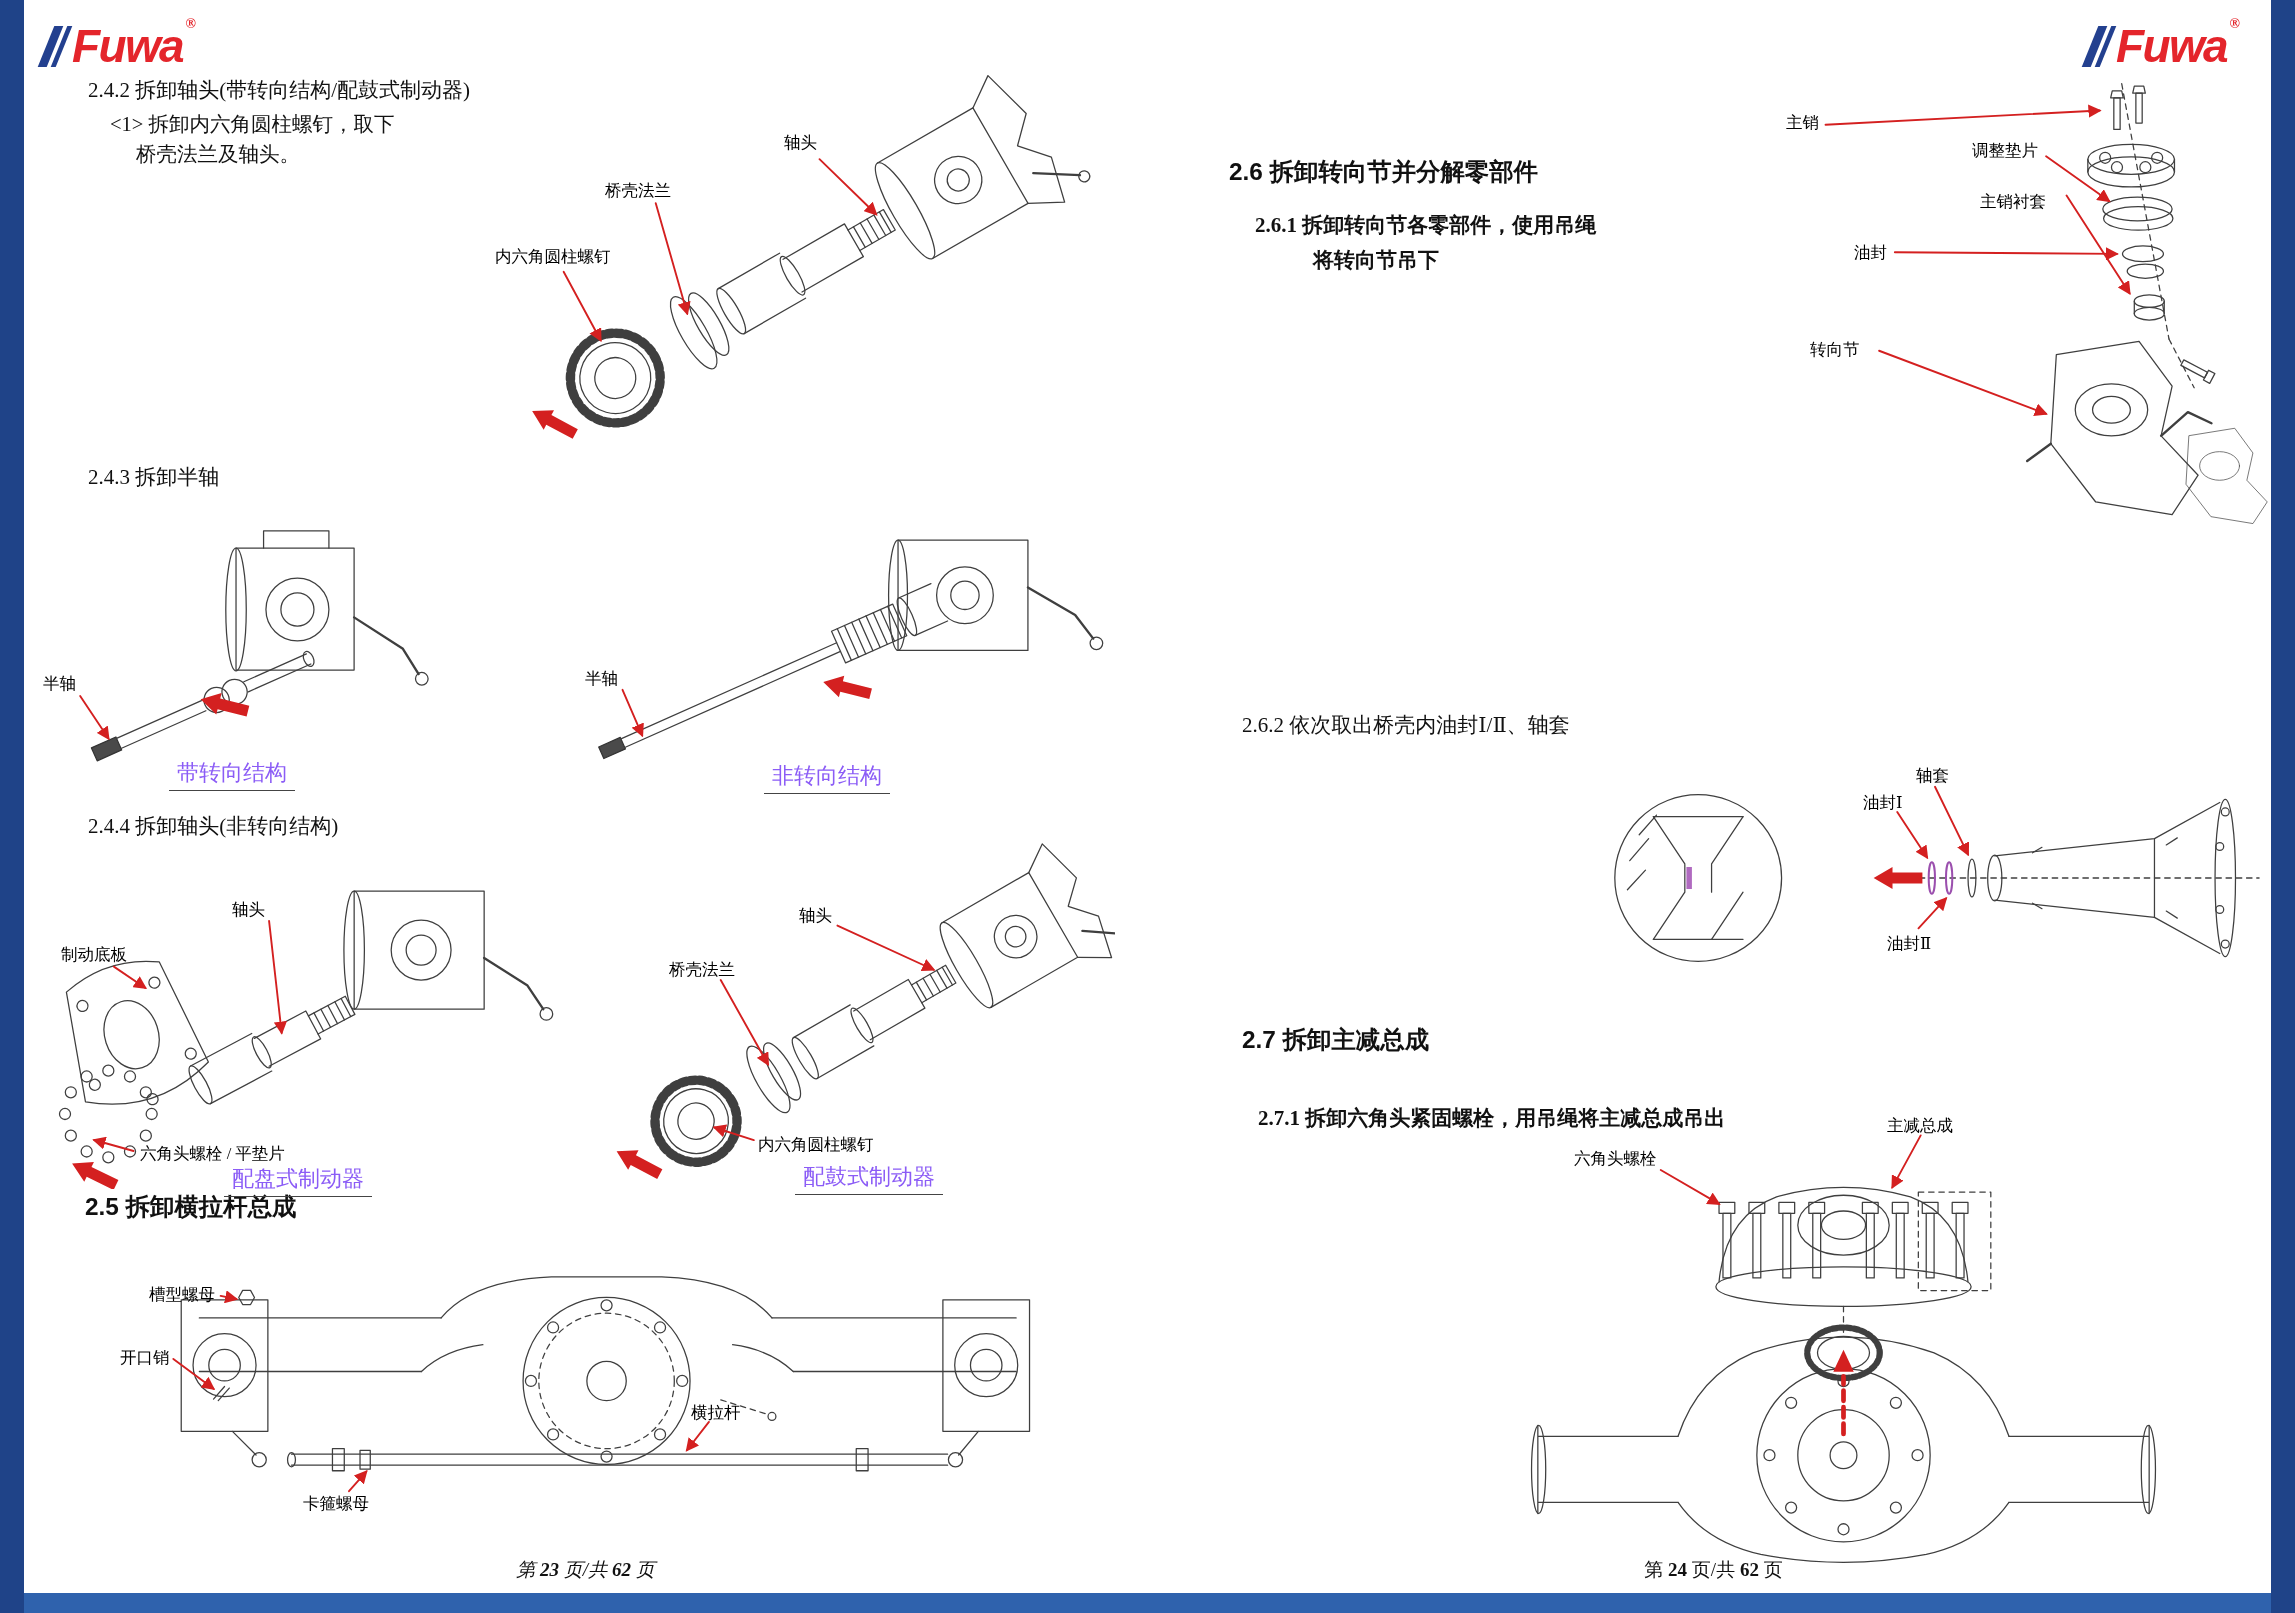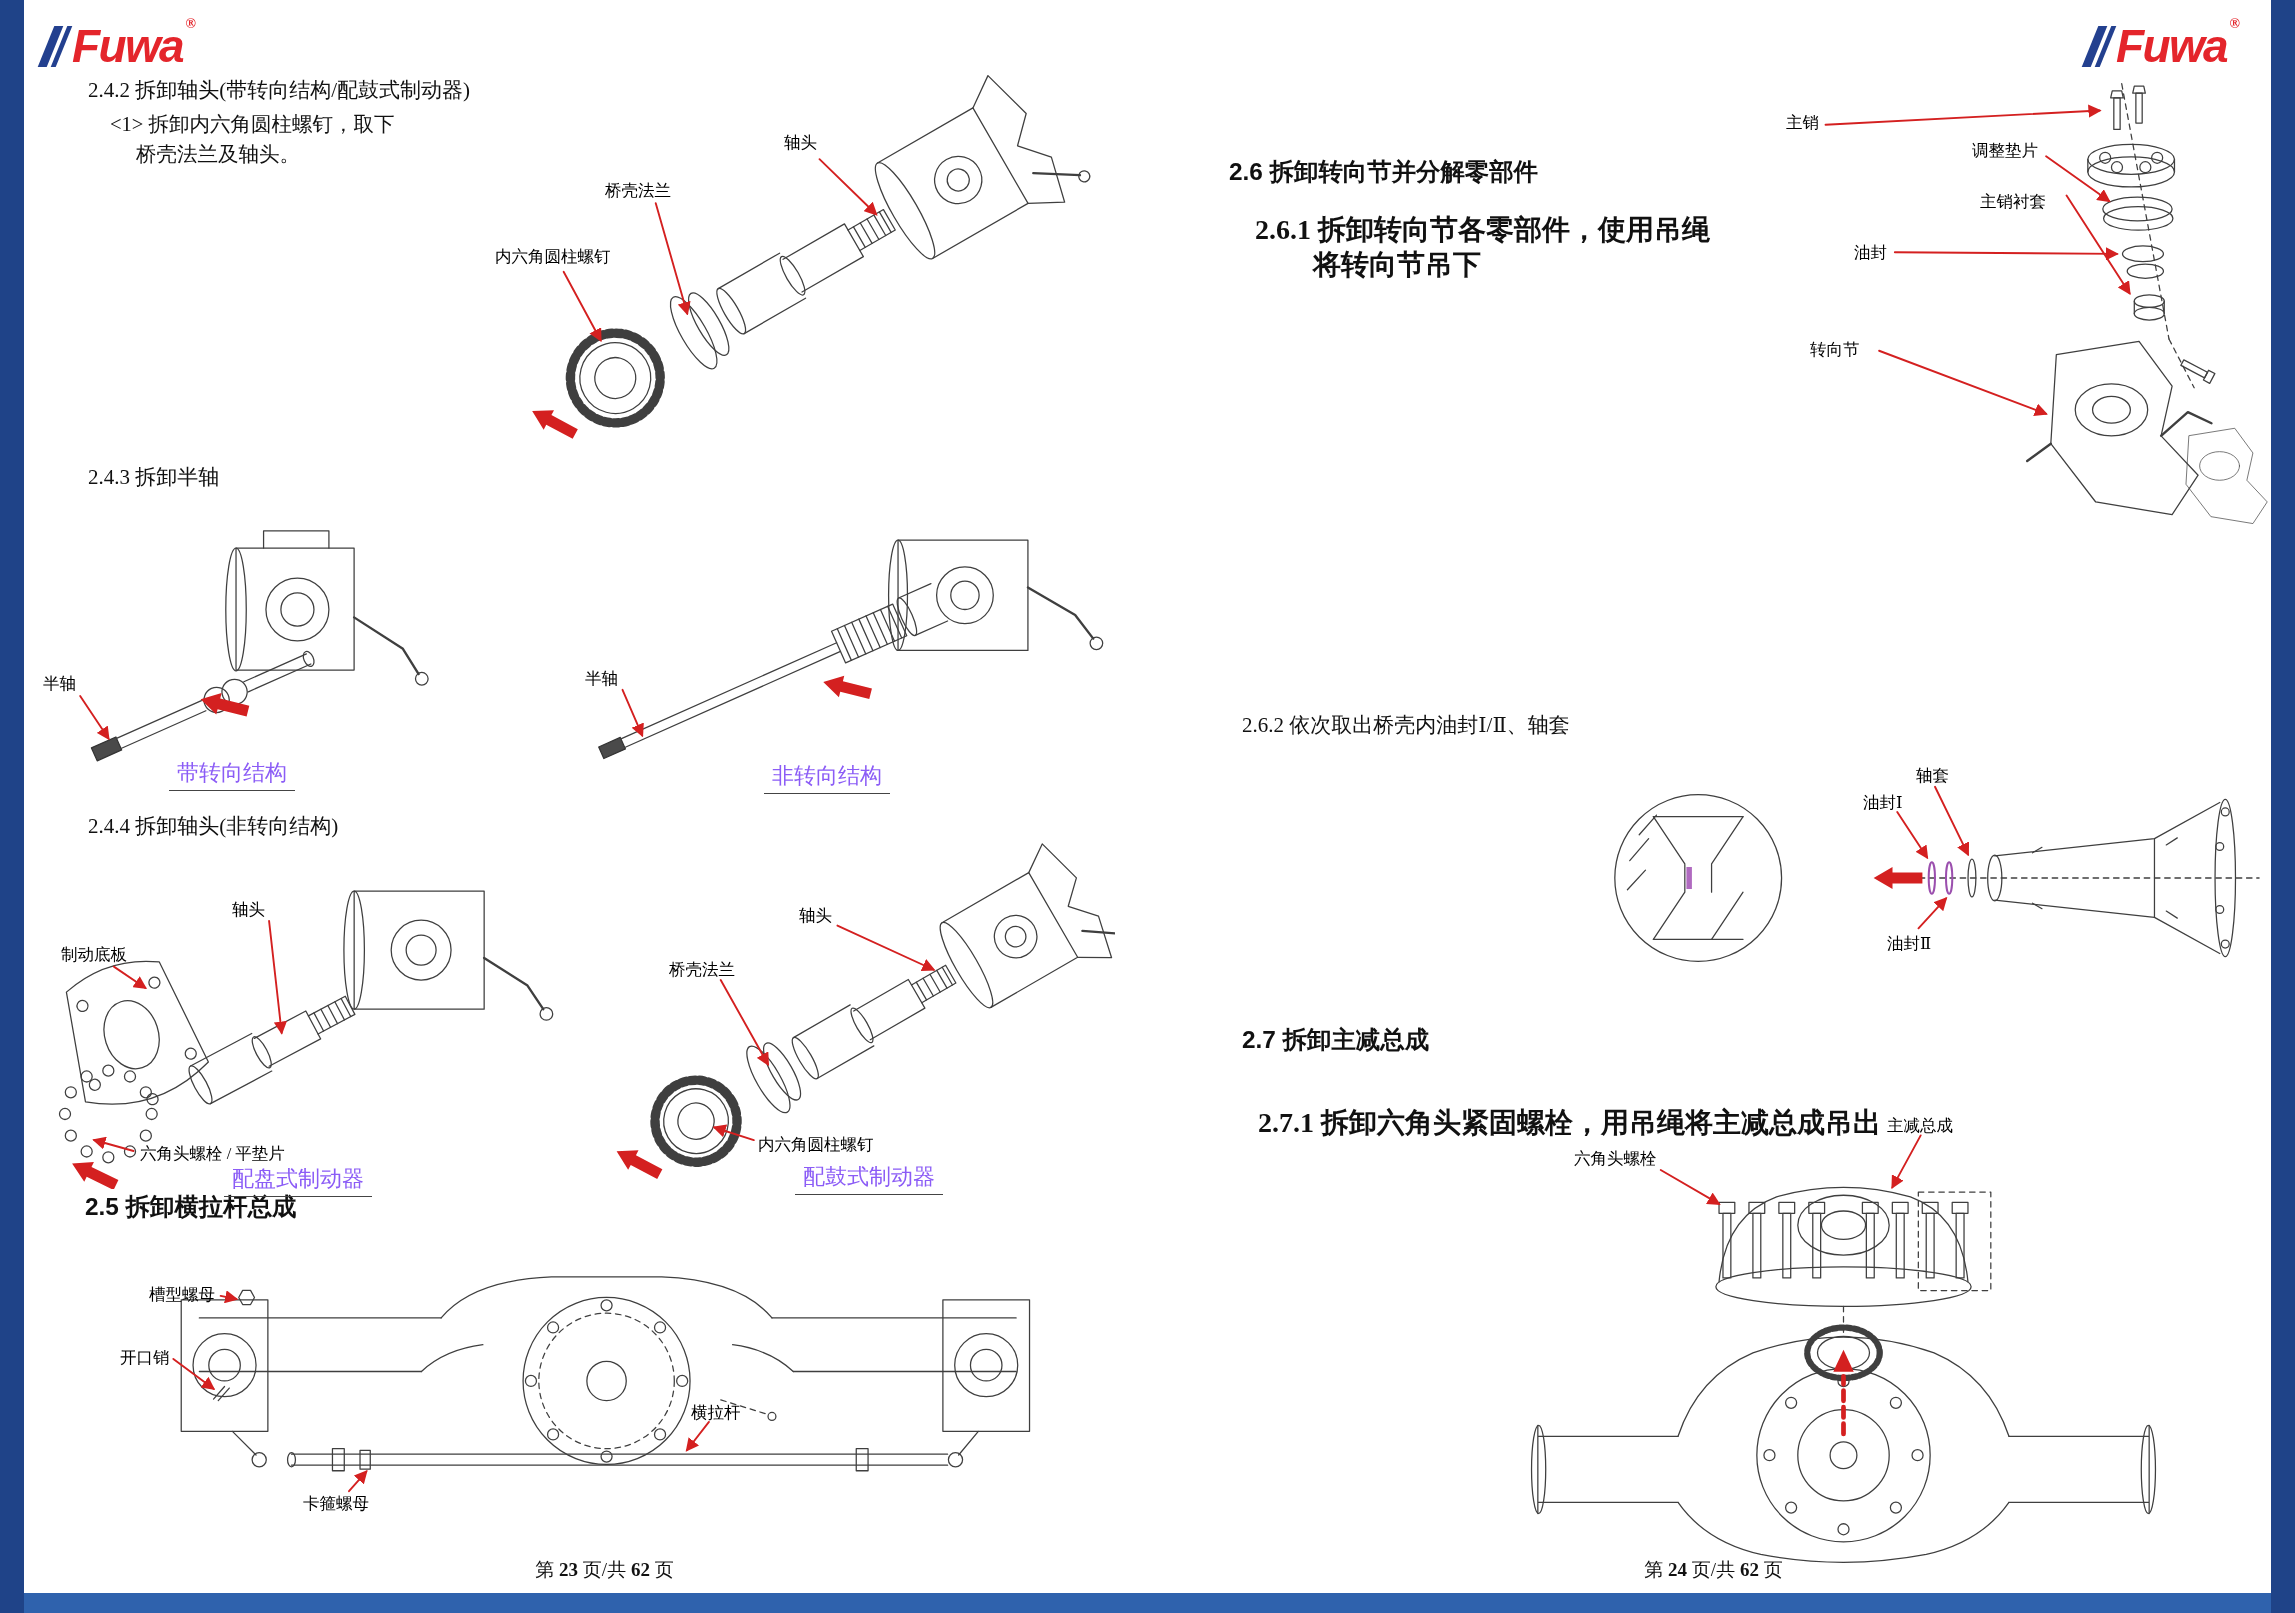--- a/index.html
+++ b/index.html
@@ -16,21 +16,21 @@
                  transform:skewX(-22deg); margin-right:4.7px; }
   .logo .slash.thin { width:4.7px; }
   .logo .logo-text { font-family:"Liberation Sans","DejaVu Sans",sans-serif;
                      font-size:46px; font-weight:800; font-style:italic; color:#e4252b;
                      line-height:41px; letter-spacing:-1.6px; margin-left:3.2px; }
   .logo .logo-reg { color:#e4252b; font-size:14px; font-weight:700; margin-left:2.4px; line-height:14px; align-self:flex-start; }
 
   .abs { position:absolute; white-space:nowrap; }
   .h-big { font-family:"Liberation Sans","DejaVu Sans",sans-serif; font-size:24.4px; font-weight:700; }
   .h-sub { font-size:21px; }
-  .h-subline { font-size:28px; font-weight:700; }
+  .h-subline { font-size:21px; font-weight:700; }
   .step { font-size:20.5px; }
 
   .fig { position:absolute; }
   .fig svg { position:absolute; left:0; top:0; width:100%; height:100%; }
   .lbl { position:absolute; font-size:16.5px; color:#000; white-space:nowrap; z-index:2; }
   .caption { position:absolute; font-size:22px; color:#8b5cf6; border-bottom:1.6px solid #444;
              padding:0 7.9px 2.4px; white-space:nowrap; z-index:2; }
 
   .footer { position:absolute; font-size:19px; width:331px; text-align:center; }
   .footer span, .footer b { margin:0 2.4px; }
@@ -329,21 +329,21 @@
       <path class="ra" d="M765,250 L737,286" marker-end="url(#mk25)"></path>
       <path class="ra" d="M308,338 L330,313" marker-end="url(#mk25)"></path>
     </g>
   </svg>
   <div class="lbl" style="left:43px;  top:59px;">槽型螺母</div>
   <div class="lbl" style="left:14px;  top:122px;">开口销</div>
   <div class="lbl" style="left:585px; top:177px;">横拉杆</div>
   <div class="lbl" style="left:197px; top:268px;">卡箍螺母</div>
 </div>
 
-<div class="footer" style="left:439px; top:1557px;">
+<div class="footer" style="left:420px; top:1557px;font-style:italic;">
   <span>第</span><b>23</b><span>页/共</span><b>62</b><span>页</span>
 </div>
 
 <div class="abs h-big" style="left:1229px; top:156px;">2.6 拆卸转向节并分解零部件</div>
 <div class="abs h-subline" style="left:1255px; top:211px;">2.6.1 拆卸转向节各零部件，使用吊绳</div>
 <div class="abs h-subline" style="left:1313px; top:246px;">将转向节吊下</div>
 
 <div class="fig" style="left:1753px; top:79px; width:520px; height:512px;">
   <svg viewBox="0 0 660 650">
     <defs>

